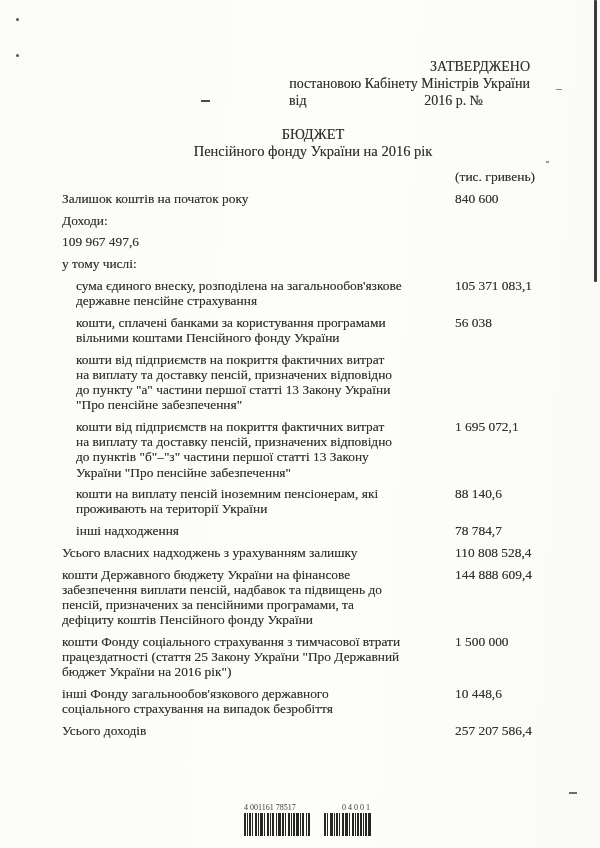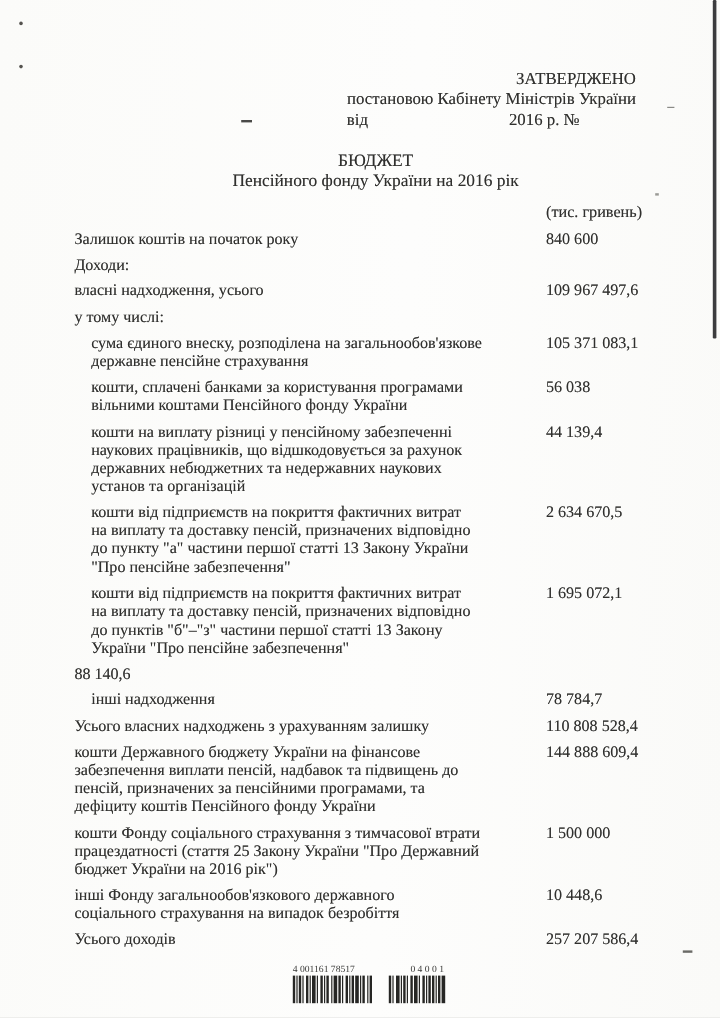--- a/index.html
+++ b/index.html
@@ -75,59 +75,52 @@
   <div class="table">
       <div class="row">
         <div class="lab">Залишок коштів на початок року</div>
         <div class="val">840 600</div>
       </div>
       <div class="row">
         <div class="lab">Доходи:</div>
         <div class="val"></div>
       </div>
       <div class="row">
-        <div class="lab">власні надходження, усього</div>
         <div class="val">109 967 497,6</div>
       </div>
       <div class="row">
         <div class="lab">у тому числі:</div>
         <div class="val"></div>
       </div>
       <div class="row ind">
         <div class="lab">сума єдиного внеску, розподілена на загальнообов'язкове
 державне пенсійне страхування</div>
         <div class="val">105 371 083,1</div>
       </div>
       <div class="row ind">
         <div class="lab">кошти, сплачені банками за користування програмами
 вільними коштами Пенсійного фонду України</div>
         <div class="val">56 038</div>
-      </div>
-      <div class="row ind">
-        <div class="lab">кошти на виплату різниці у пенсійному забезпеченні
-наукових працівників, що відшкодовується за рахунок
-державних небюджетних та недержавних наукових
-установ та організацій</div>
-        <div class="val">44 139,4</div>
       </div>
       <div class="row ind">
         <div class="lab">кошти від підприємств на покриття фактичних витрат
 на виплату та доставку пенсій, призначених відповідно
 до пункту "а" частини першої статті 13 Закону України
 "Про пенсійне забезпечення"</div>
-        <div class="val">2 634 670,5</div>
       </div>
       <div class="row ind">
         <div class="lab">кошти від підприємств на покриття фактичних витрат
 на виплату та доставку пенсій, призначених відповідно
 до пунктів "б"–"з" частини першої статті 13 Закону
 України "Про пенсійне забезпечення"</div>
         <div class="val">1 695 072,1</div>
       </div>
       <div class="row ind">
+        <div class="lab">кошти на виплату пенсій іноземним пенсіонерам, які
+проживають на території України</div>
         <div class="val">88 140,6</div>
       </div>
       <div class="row ind">
         <div class="lab">інші надходження</div>
         <div class="val">78 784,7</div>
       </div>
       <div class="row">
         <div class="lab">Усього власних надходжень з урахуванням залишку</div>
         <div class="val">110 808 528,4</div>
       </div>

